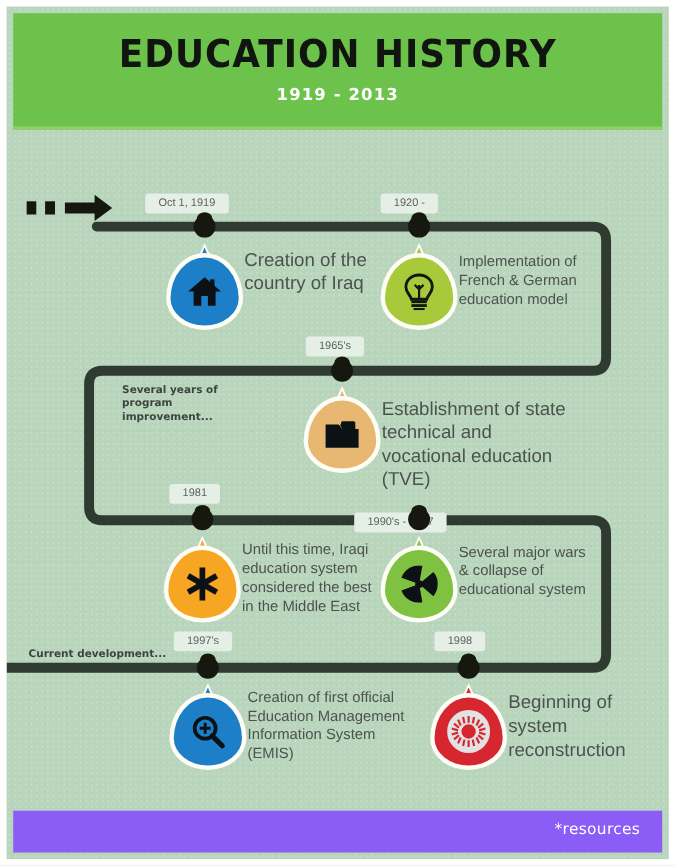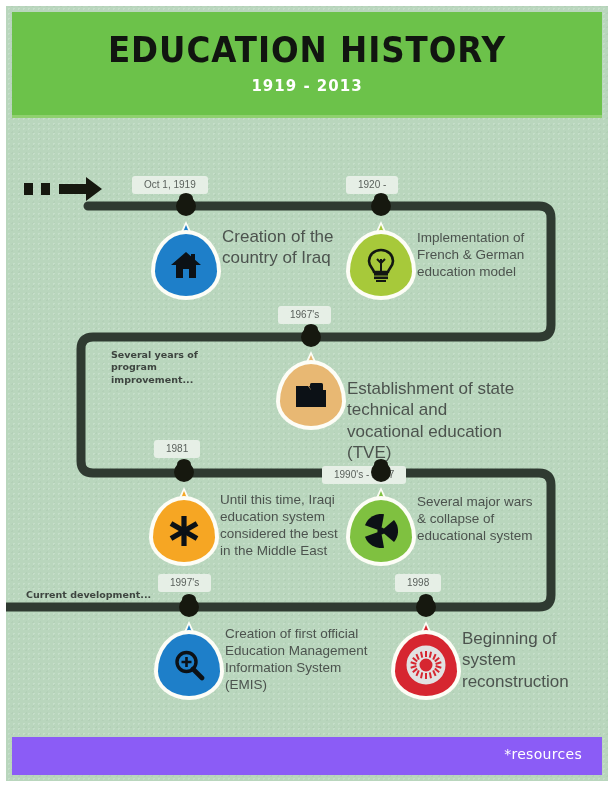--- a/index.html
+++ b/index.html
@@ -235,35 +235,35 @@
         <path d="M15 2 C8 2 3 7 3 13 C3 18 7 20 8 24 L22 24 C23 20 27 18 27 13 C27 7 22 2 15 2 Z" fill="none" stroke="#121712" stroke-width="2.6"></path>
         <path d="M15 11 L15 24 M15 15 L11 11 M15 15 L19 11" stroke="#121712" stroke-width="2" fill="none"></path>
         <rect x="8" y="25" width="14" height="2.6" fill="#121712"></rect>
         <rect x="8" y="28.5" width="14" height="2.6" fill="#121712"></rect>
         <rect x="10" y="32" width="10" height="2" fill="#121712"></rect>
       </svg>
     </div>
   </div>
   <div class="desc" style="left:411px; top:224px; width:120px;">Implementation of French &amp; German education model</div>
 
-  <div class="date-pill" style="left:272px; top:300px;">1967's</div>
+  <div class="date-pill" style="left:272px; top:300px;">1965's</div>
   <div class="node-dot" style="left:295px; top:321px;"></div>
   <div class="drop" style="left:274px; top:358px;">
     <div class="tip-halo"></div>
     <div class="tip" style="background:#e8b873;"></div>
     <div class="shape" style="background:#e8b873;"></div>
     <div class="glyph">
       <svg width="32" height="28" viewBox="0 0 32 28">
         <path d="M1 5 L13 5 L16 9 L31 9 L31 26 L1 26 Z" fill="#0c1116"></path>
         <path d="M14 5 L28 5 L28 9 L16 9 Z" fill="#0c1116"></path>
         <rect x="15" y="2" width="13" height="4" rx="1.5" fill="#0c1116"></rect>
       </svg>
     </div>
   </div>
-  <div class="desc big" style="left:341px; top:372px; width:175px;">Establishment of state technical and vocational education (TVE)</div>
+  <div class="desc big" style="left:341px; top:355px; width:175px;">Establishment of state technical and vocational education (TVE)</div>
   <div class="annot" style="left:105px; top:343px; width:125px;">Several years of program improvement...</div>
 
   <div class="date-pill" style="left:148px; top:434px;">1981</div>
   <div class="node-dot" style="left:168px; top:456px;"></div>
   <div class="drop" style="left:147px; top:494px;">
     <div class="tip-halo"></div>
     <div class="tip" style="background:#f6a623;"></div>
     <div class="shape" style="background:#f6a623;"></div>
     <div class="glyph">
       <svg width="34" height="34" viewBox="0 0 34 34">

